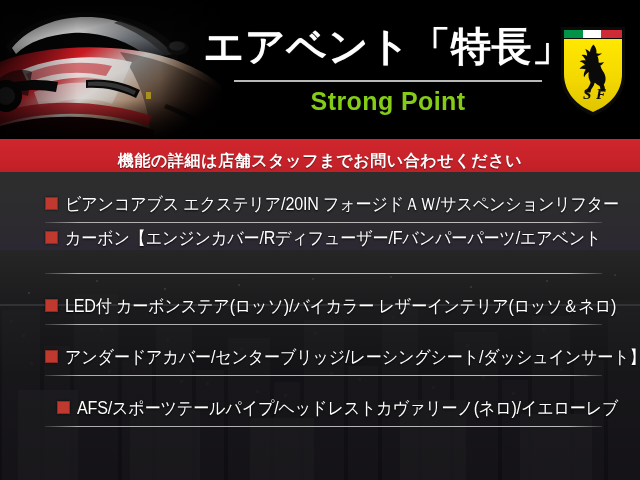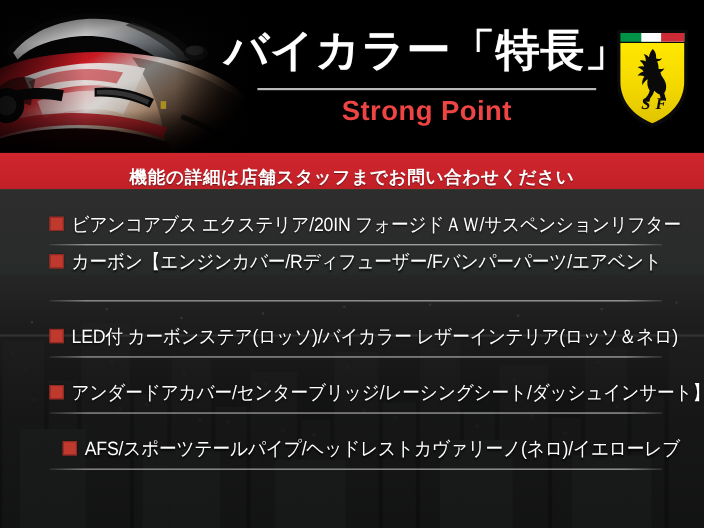--- a/index.html
+++ b/index.html
@@ -26,21 +26,21 @@
     color:#ffffff;font-size:40px;line-height:56px;font-weight:bold;
     letter-spacing:0.5px;white-space:nowrap;
     text-shadow:0 0 1px rgba(255,255,255,.35);
     margin-top:10px;
   }
   .title-rule{
     width:308px;height:2px;background:#b9b9b9;margin-top:6px;margin-bottom:2px;
     box-shadow:0 1px 0 rgba(0,0,0,.8);
   }
   .title-en{
-    color:#ef4444;font-size:25px;line-height:34px;font-weight:bold;
+    color:#84cc16;font-size:25px;line-height:34px;font-weight:bold;
     letter-spacing:.4px;white-space:nowrap;
   }
 
   
   .shield{position:absolute;left:557px;top:23px;width:72px;height:96px;}
   .shield svg{display:block;width:72px;height:96px;}
 
   
   .banner{
     position:absolute;left:0;top:139px;width:640px;height:45px;
@@ -49,21 +49,21 @@
     box-shadow:inset 0 -1px 0 rgba(0,0,0,.35);
   }
   .banner-text{
     color:#ffffff;font-size:16px;font-weight:bold;letter-spacing:.6px;
     white-space:nowrap;text-shadow:0 1px 1px rgba(0,0,0,.45);
   }
 
   
   .body-area{
     position:absolute;left:0;top:172px;width:640px;height:308px;
-    background:#14532d;overflow:hidden;
+    background:#6d28d9;overflow:hidden;
   }
   
   .city{position:absolute;left:0;bottom:0;width:640px;height:230px;opacity:.95;}
   .city svg{display:block;width:640px;height:230px;}
   .body-veil{
     position:absolute;left:0;top:0;width:640px;height:308px;
     background:linear-gradient(180deg,
       rgba(45,45,45,1) 0%,
       rgba(42,42,42,.97) 20%,
       rgba(30,30,30,.80) 42%,
@@ -182,21 +182,21 @@
         <rect x="146" y="92" width="5" height="7" fill="#e8c623" opacity=".85"></rect>
 
         <path d="M166 104 C184 110 202 120 216 132 L214 136 C198 124 180 114 164 108 Z" fill="#000" opacity=".6"></path>
 
         <rect x="0" y="0" width="222" height="139" fill="url(#vignette)"></rect>
         <rect x="0" y="0" width="222" height="139" fill="url(#vign2)"></rect>
       </svg>
     </div>
 
     <div class="title-block">
-      <div class="title-jp">バイカラー「特長」</div>
+      <div class="title-jp">エアベント「特長」</div>
       <div class="title-rule"></div>
       <div class="title-en">Strong Point</div>
     </div>
 
     <div class="shield">
       <svg viewBox="0 0 72 96" aria-hidden="true">
         <defs>
           <linearGradient id="shYellow" x1="0" y1="0" x2="0" y2="1">
             <stop offset="0%" stop-color="#ffe800"></stop>
             <stop offset="55%" stop-color="#f3d800"></stop>

